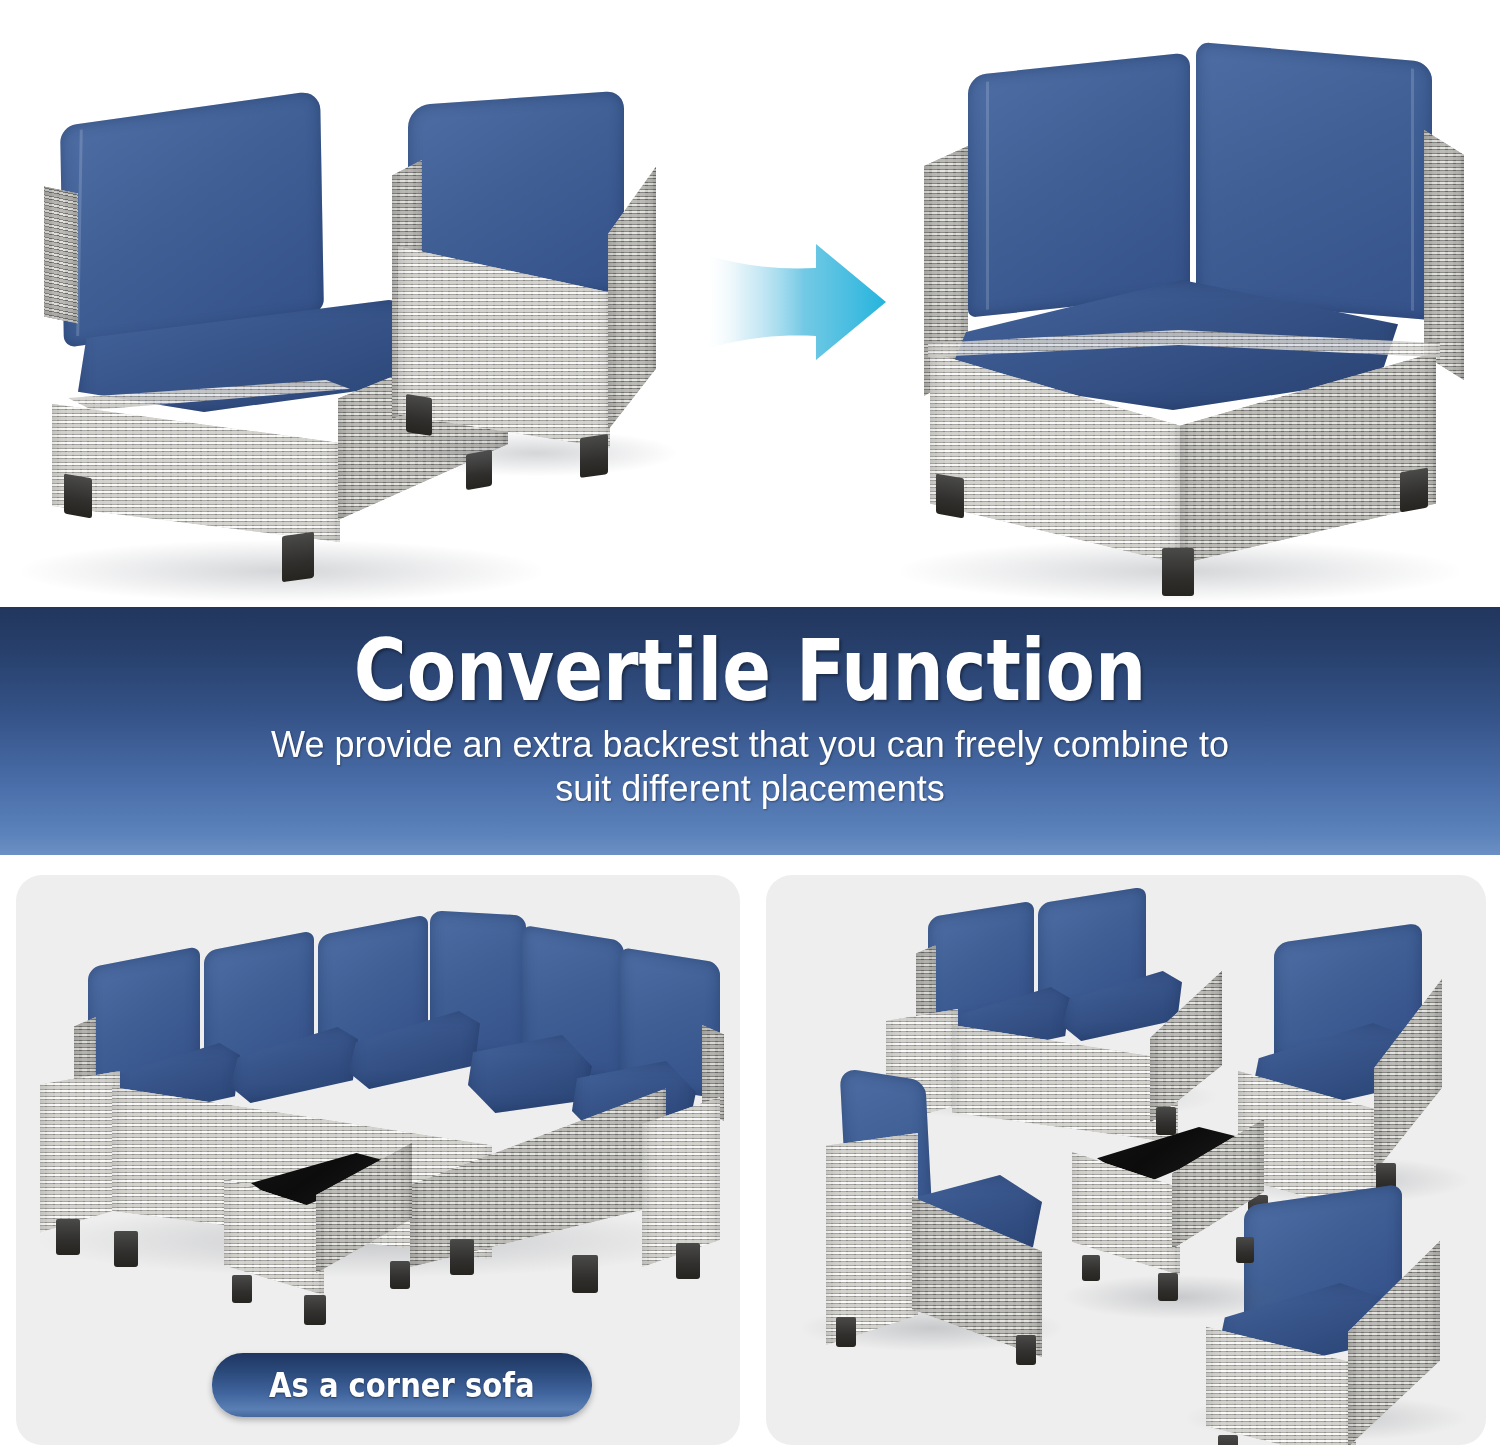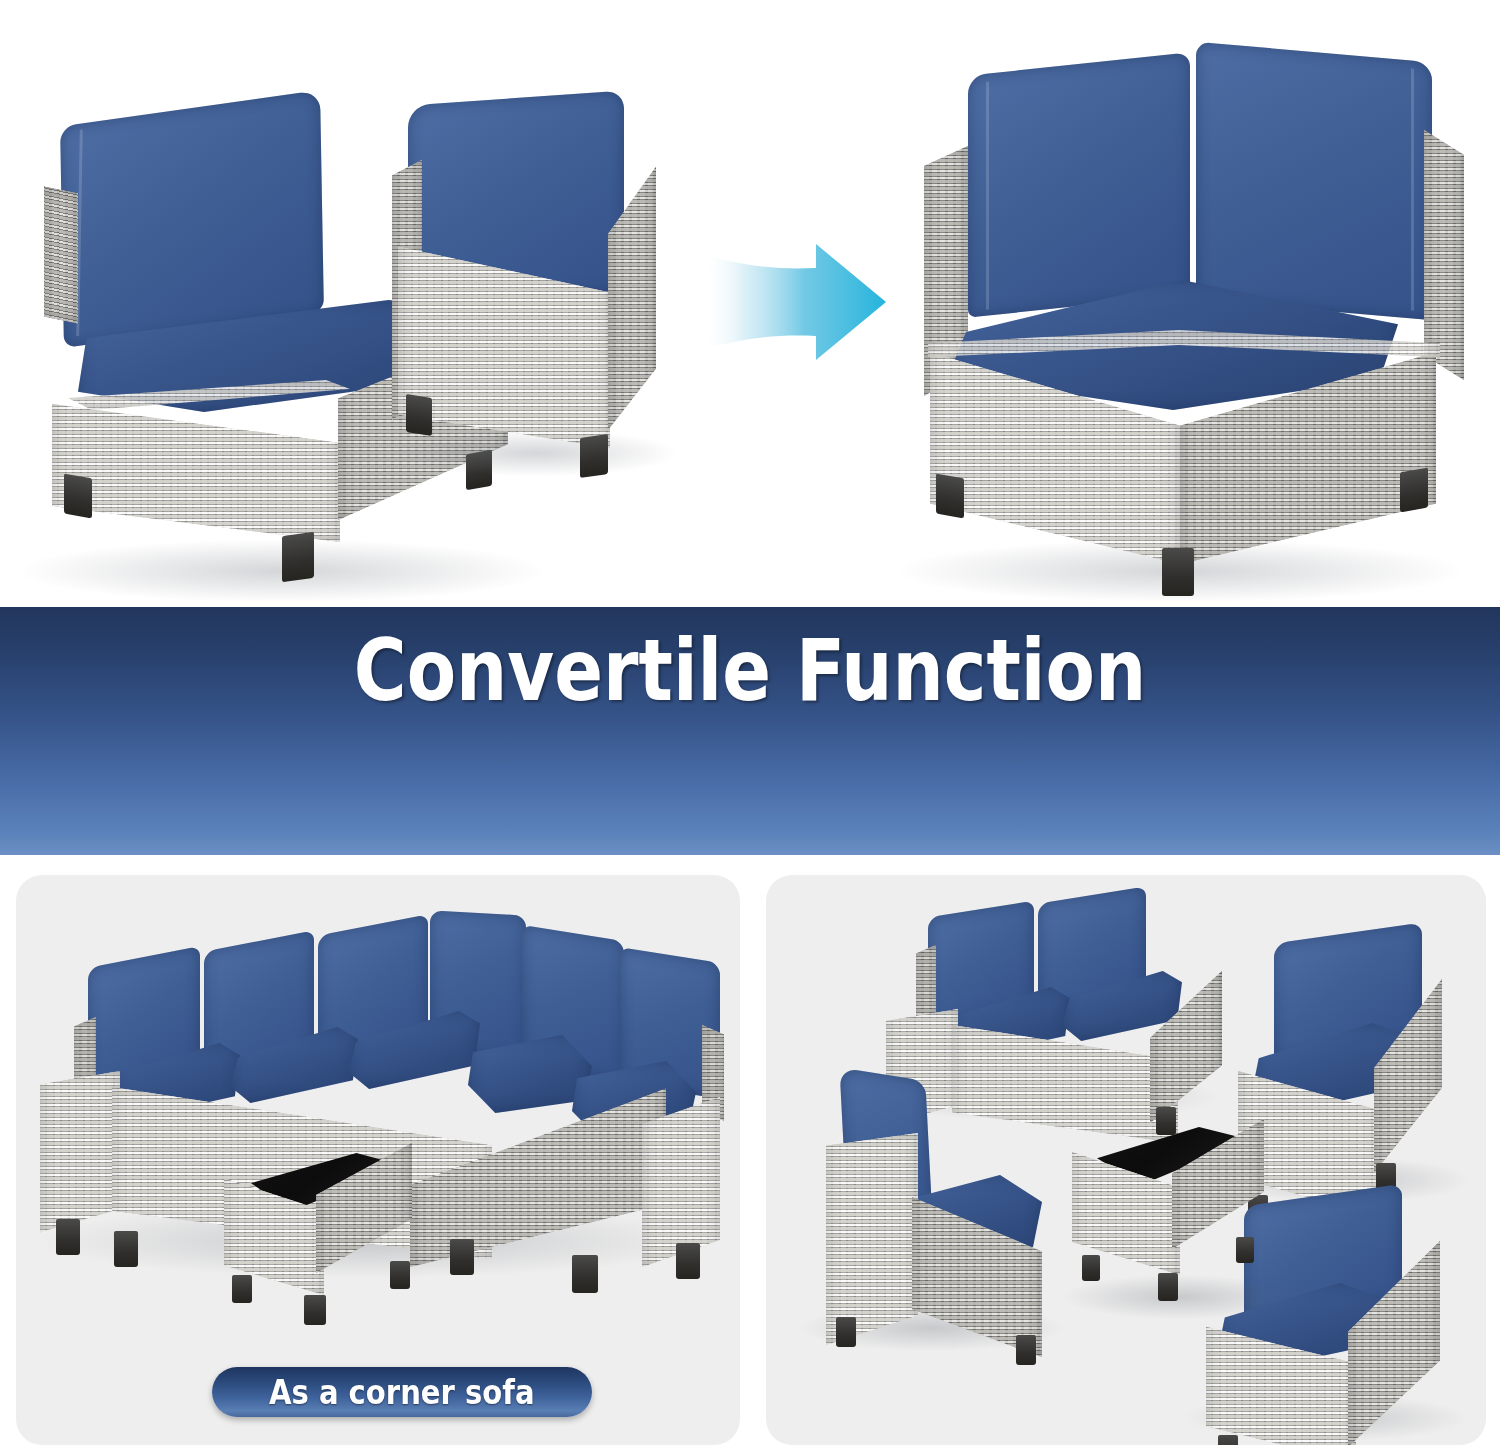--- a/index.html
+++ b/index.html
@@ -99,21 +99,21 @@
   
   .panels{position:absolute;left:0;top:855px;width:1500px;height:601px;background:#fff;}
   .panel{
     position:absolute;top:20px;height:570px;
     background:#eeeeee;border-radius:26px;overflow:hidden;
   }
   .panel-left{left:16px;width:724px;}
   .panel-right{left:766px;width:720px;}
 
   .tag-pill{
-    position:absolute;bottom:28px;height:50px;
+    position:absolute;bottom:28px;height:64px;
     border-radius:31px;
     background:linear-gradient(180deg,#1f3560 0%,#2b4a7c 30%,#3f639c 62%,#5a7fb4 88%,#46679c 100%);
     box-shadow:0 3px 6px rgba(0,0,0,.28);
     display:flex;align-items:center;justify-content:center;
   }
   .tag-pill-text{
     color:#fff;font-weight:bold;font-size:34px;
     font-family:"DejaVu Sans Condensed","Liberation Sans Narrow","Liberation Sans",sans-serif;
     white-space:nowrap;text-shadow:0 1px 2px rgba(0,0,0,.45);
     transform:scaleX(.95);
@@ -215,20 +215,24 @@
 
     <div class="foot" style="position:absolute;left:936px;top:476px;width:28px;height:40px;transform:skewY(10deg);"></div>
     <div class="foot" style="position:absolute;left:1162px;top:548px;width:32px;height:48px;"></div>
     <div class="foot" style="position:absolute;left:1400px;top:470px;width:28px;height:40px;transform:skewY(-10deg);"></div>
   </div>
 
 </div>
 
 <div class="banner">
   <h1 class="banner-title">Convertile Function</h1>
+  <div class="banner-sub">
+    <div>We provide an extra backrest that you can freely combine to</div>
+    <div>suit different placements</div>
+  </div>
 </div>
 
 <div class="panels">
 
   <div class="panel panel-left">
     <div class="scene">
 
       <div class="shad" style="left:24px;top:330px;width:660px;height:72px;"></div>
 
       <div style="position:absolute;left:72px;top:82px;width:112px;height:128px;transform:skewY(-11deg);">

